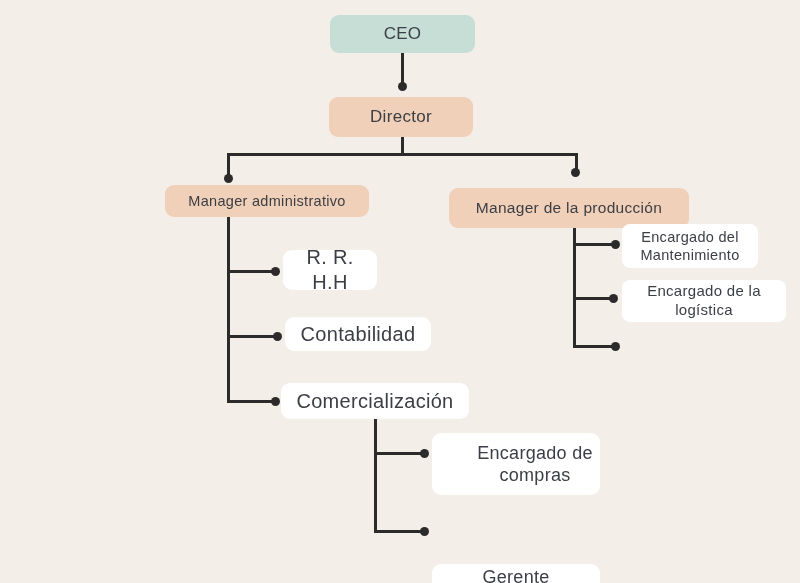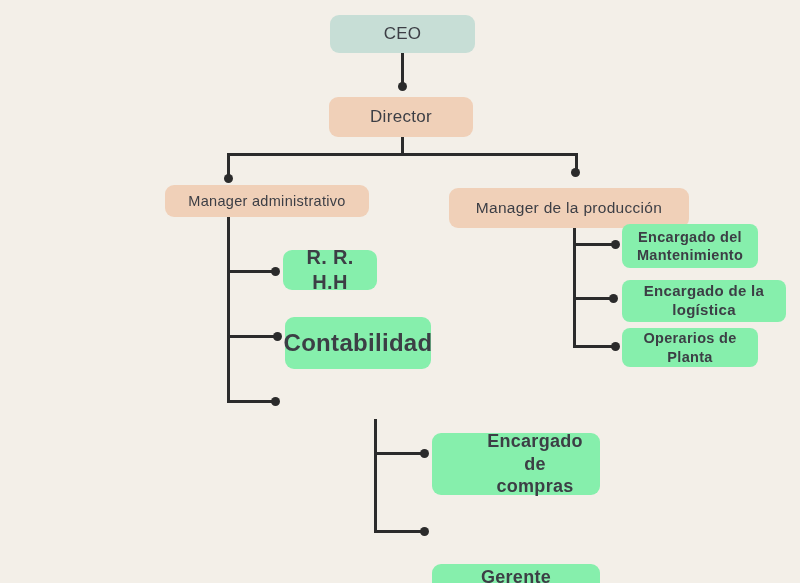--- a/index.html
+++ b/index.html
@@ -24,21 +24,21 @@
     border-radius: 9px;
     color: #3c3e45;
     letter-spacing: 0.3px;
     line-height: 1.25;
     box-sizing: border-box;
     padding: 2px 6px;
   }
   .node .lbl { white-space: pre-line; }
   .teal  { background: #c7ded6; }
   .peach { background: #f0d0b8; }
-  .green { background: #86efac; font-weight: bold; }
+  .green { background: #ffffff; }
   .small-radius { border-radius: 8px; }
   .line {
     position: absolute;
     background: #2b2b2b;
   }
   .line.v { width: 3px; }
   .line.h { height: 3px; }
   .dot {
     position: absolute;
     width: 9px;
@@ -97,24 +97,27 @@
   </div>
 
   <div class="node peach" style="left:449px; top:178px; width:240px; height:40px; font-size:15.5px;margin-top:10px;">
     <span class="lbl">Manager de la producción</span>
   </div>
 
   <div class="node green" style="left:283px; top:250px; width:94px; height:40px; font-size:20px;">
     <span class="lbl">R. R. H.H</span>
   </div>
 
-  <div class="node green" style="left:285px; top:317px; width:146px; height:52px; font-size:24px;">
+  <div class="node green" style="left:285px; top:317px; width:146px; height:34px; font-size:20px;">
     <span class="lbl">Contabilidad</span>
   </div>
 
+  <div class="node green" style="left:281px; top:383px; width:188px; height:36px; font-size:20px;">
+    <span class="lbl">Comercialización</span>
+  </div>
 
   <div class="node green" style="left:432px; top:433px; width:168px; height:62px; font-size:18px;padding-left:44px;">
     <span class="lbl">Encargado de
 compras</span>
   </div>
 
   <div class="node green" style="left:432px; top:516px; width:168px; height:48px; font-size:18px;margin-top:48px;">
     <span class="lbl">Gerente
 de ventas</span>
   </div>
@@ -122,18 +125,14 @@
   <div class="node green small-radius" style="left:622px; top:224px; width:136px; height:44px; font-size:14.5px;">
     <span class="lbl">Encargado del
 Mantenimiento</span>
   </div>
 
   <div class="node green small-radius" style="left:622px; top:280px; width:164px; height:42px; font-size:15px;">
     <span class="lbl">Encargado de la
 logística</span>
   </div>
 
-  <div class="node green small-radius" style="left:622px; top:328px; width:136px; height:39px; font-size:14.5px;">
-    <span class="lbl">Operarios de
-Planta</span>
-  </div>
 
 </div>
 
 </body></html>

